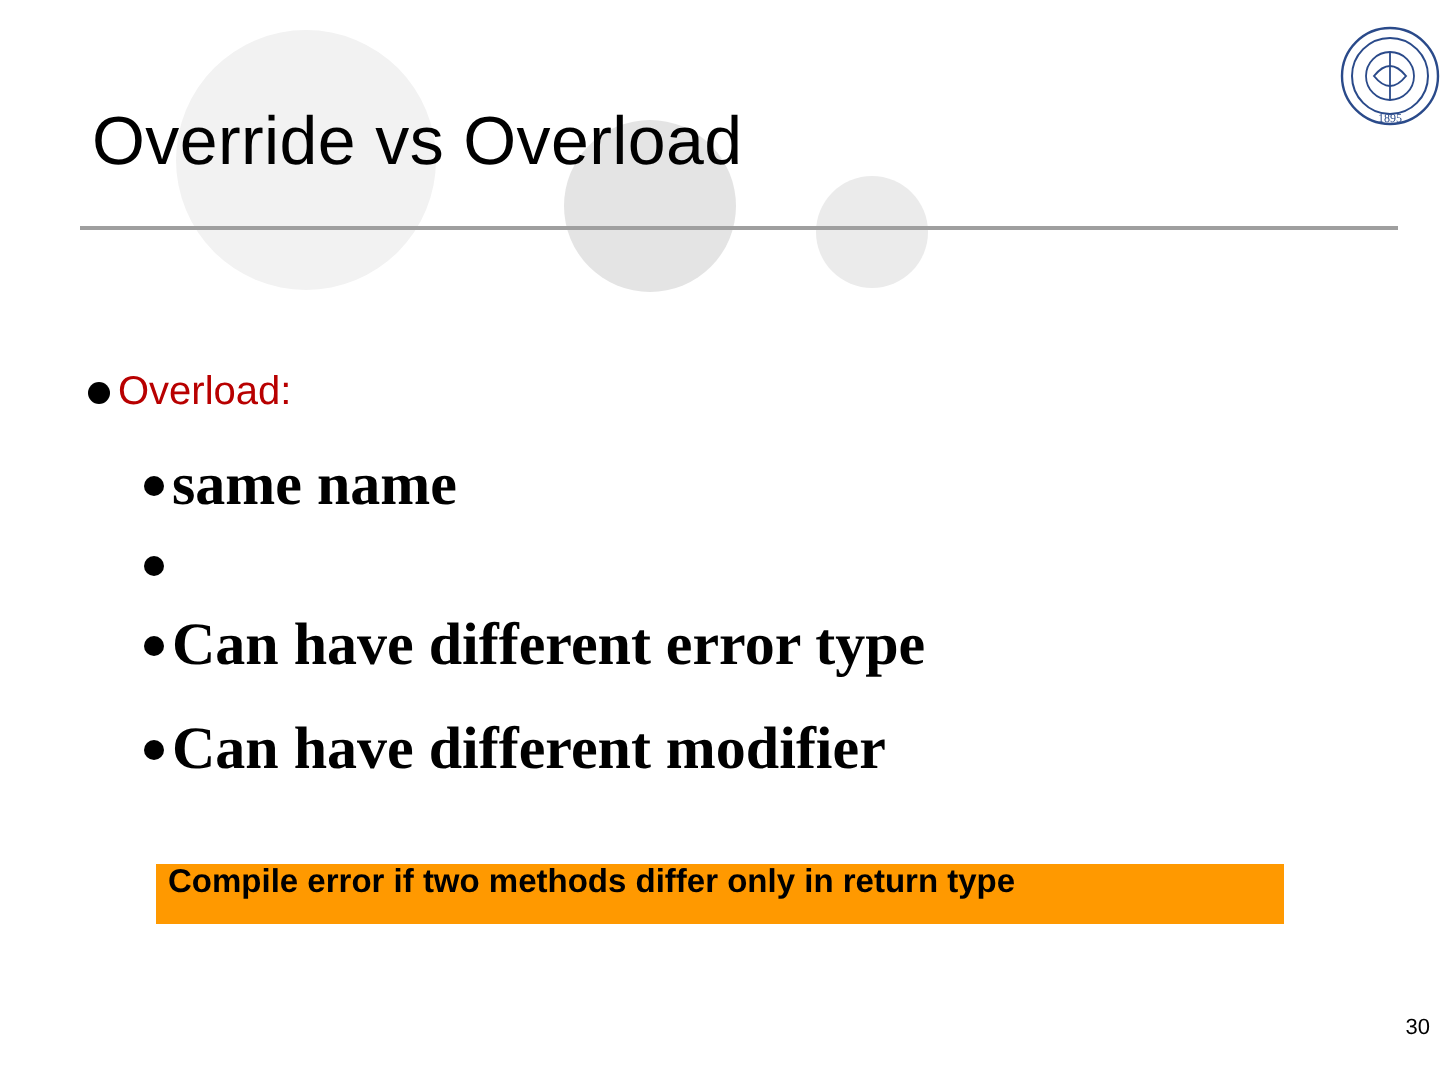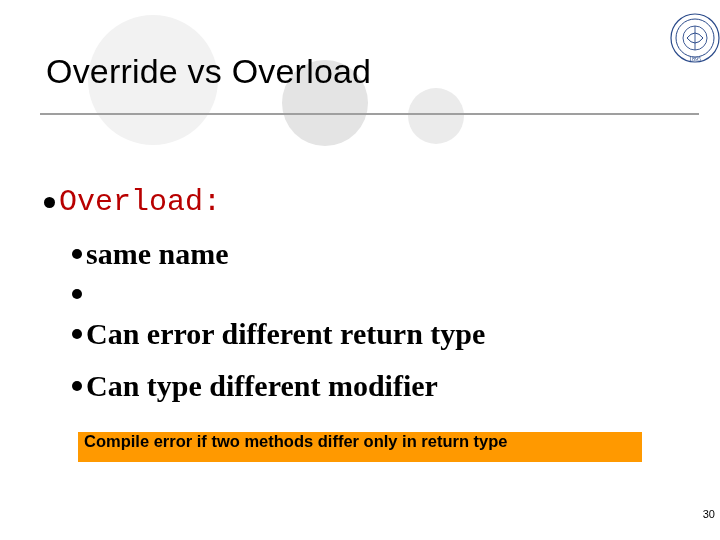--- a/index.html
+++ b/index.html
@@ -72,22 +72,22 @@
     margin-bottom: 18px;
   }
   .top-bullet .dot {
     width: 11px; height: 11px;
     background: #000;
     border-radius: 50%;
     margin-right: 4px;
     flex: 0 0 auto;
   }
   .top-bullet .txt {
-    font-family: Liberation Mono, monospace;
-    font-size: 30px;
+    font-family: Liberation Sans, sans-serif;
+    font-size: 20px;
     color: #b80000;
   }
   .sub-list {
     margin-left: 28px;
     margin-top: 10px;
   }
   .sub-bullet {
     display: flex;
     align-items: center;
     margin-bottom: 18px;
@@ -171,25 +171,25 @@
     <div class="sub-list">
       <div class="sub-bullet">
         <span class="dot"></span>
         <span class="txt">same name</span>
       </div>
       <div class="sub-bullet">
         <span class="dot"></span>
       </div>
       <div class="sub-bullet">
         <span class="dot"></span>
-        <span class="txt">Can error different return type</span>
+        <span class="txt">Can have different error type</span>
       </div>
       <div class="sub-bullet">
         <span class="dot"></span>
-        <span class="txt">Can type different modifier</span>
+        <span class="txt">Can have different modifier</span>
       </div>
     </div>
   </div>
 
   <div class="note-box">
     <span class="txt">Compile error if two methods differ only in return type</span>
   </div>
 
   <div class="pagenum">30</div>
 

